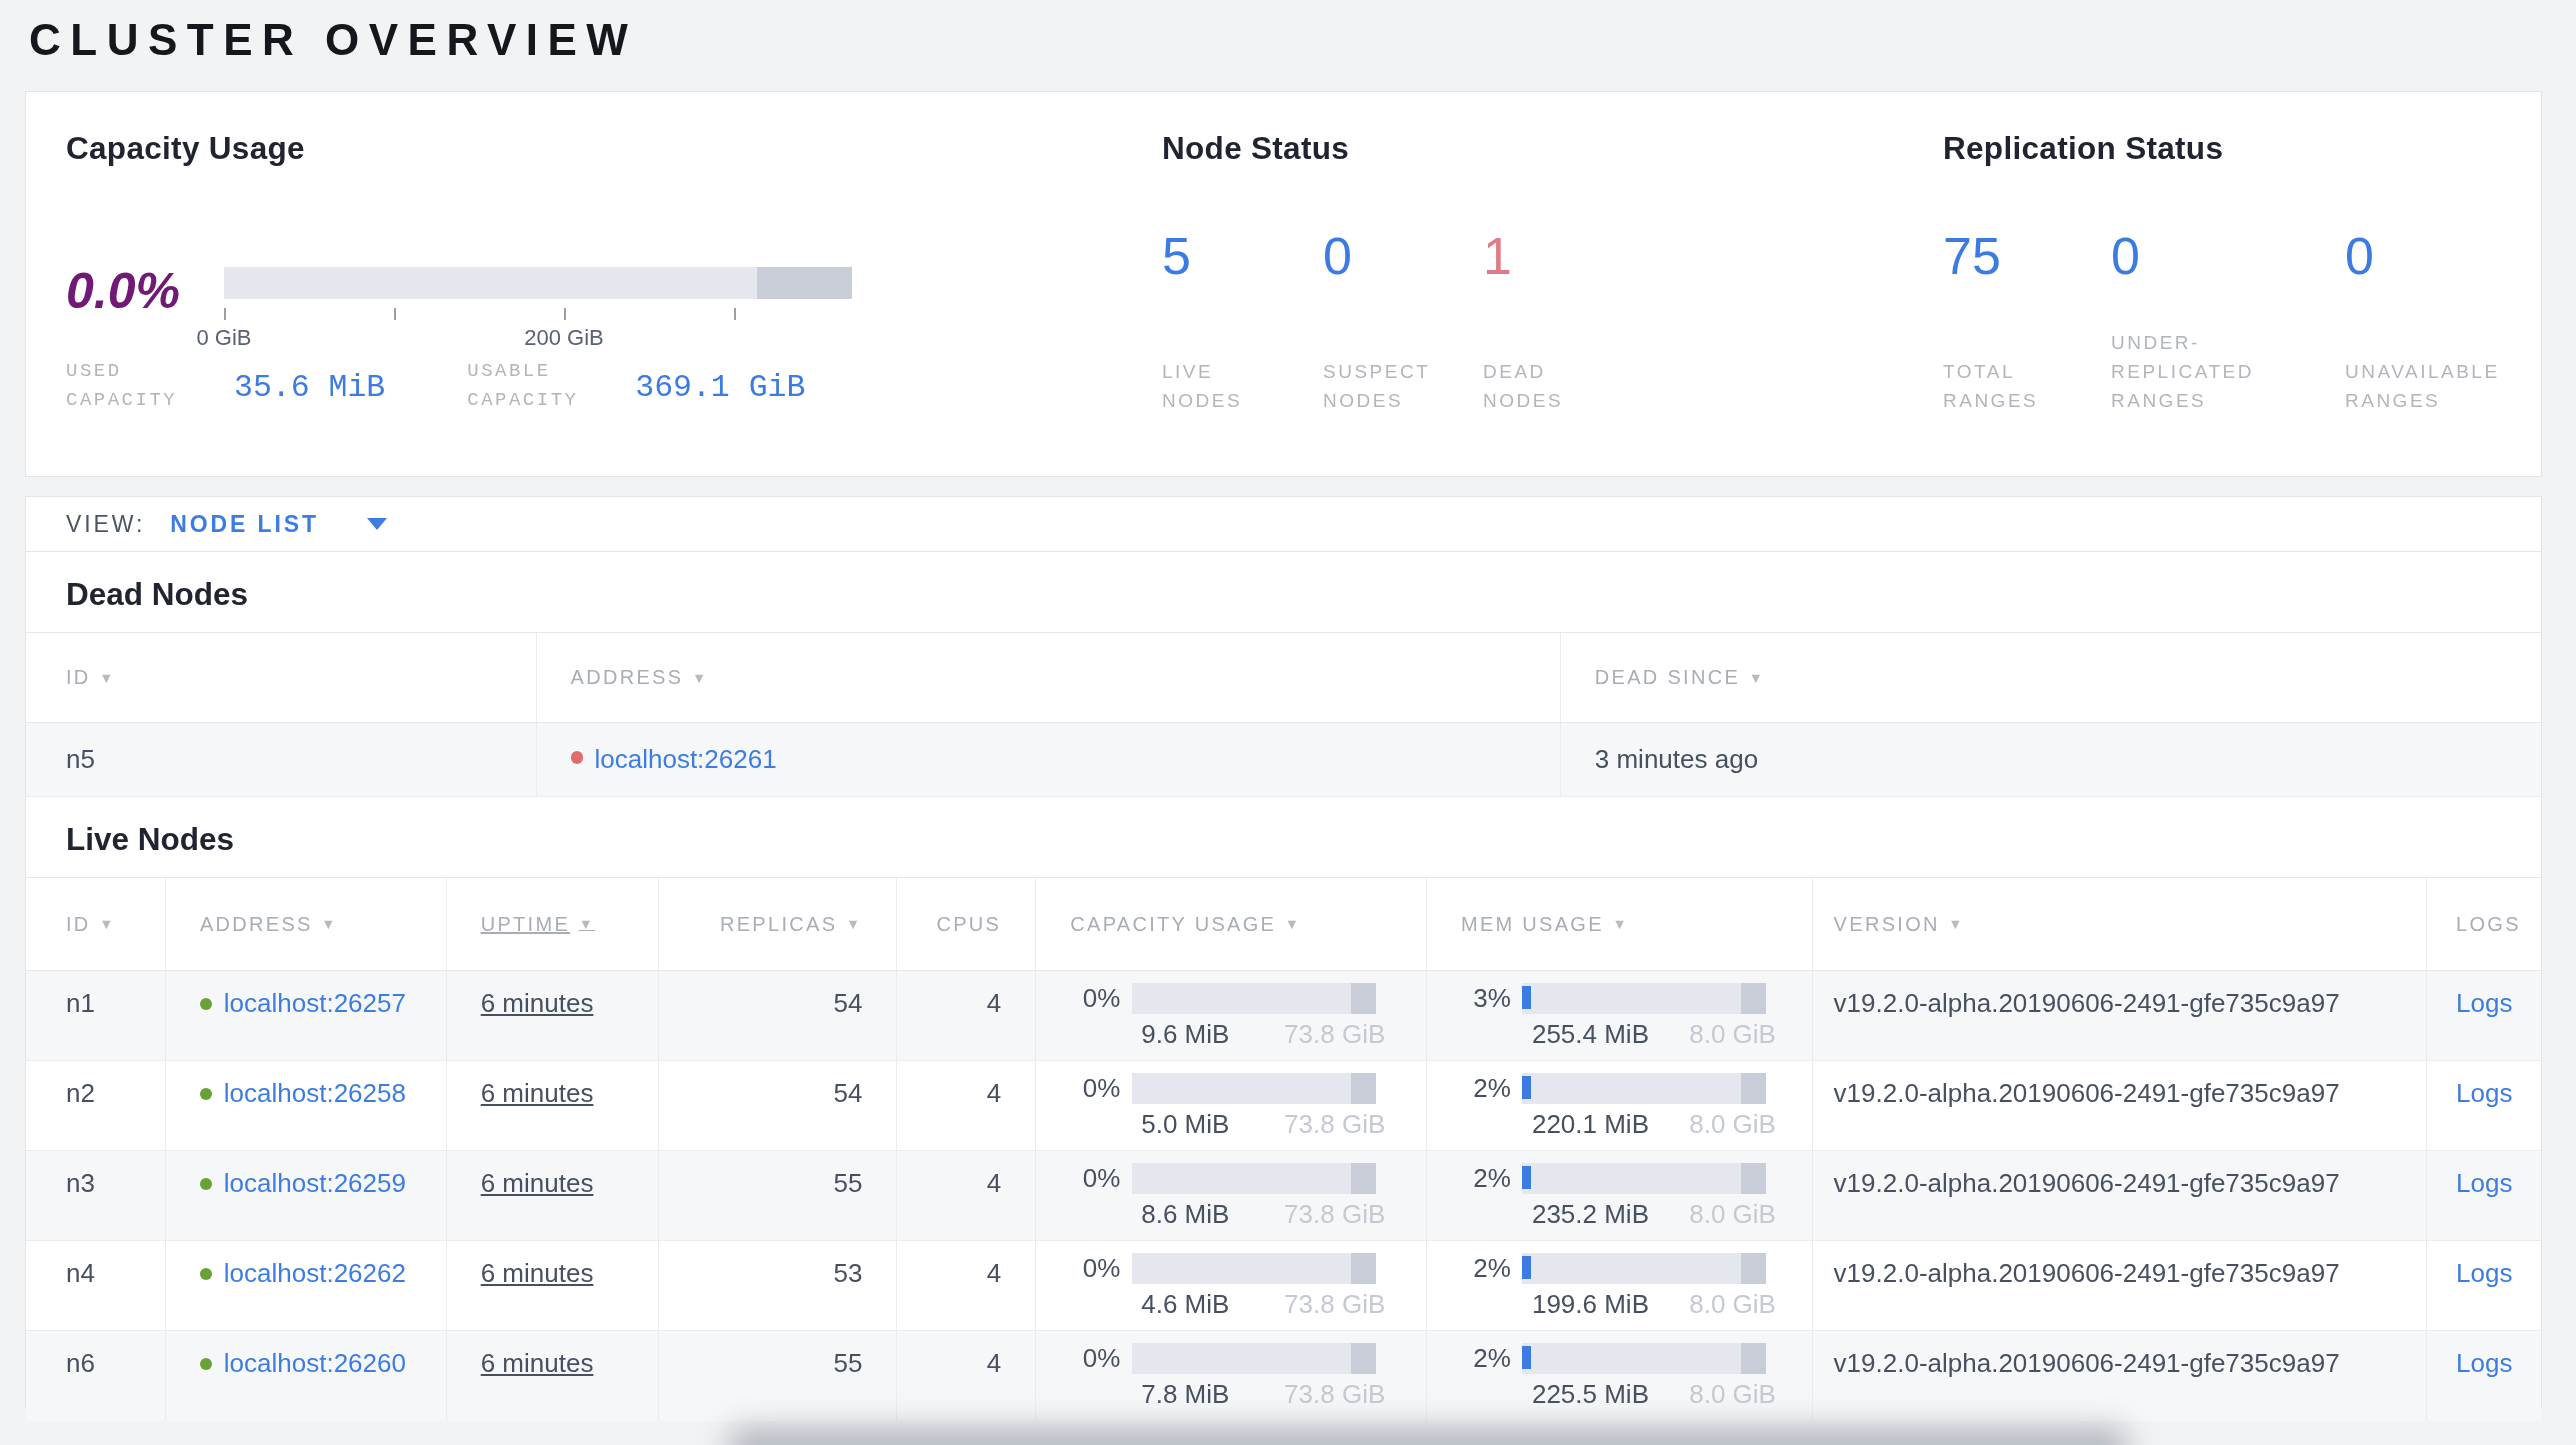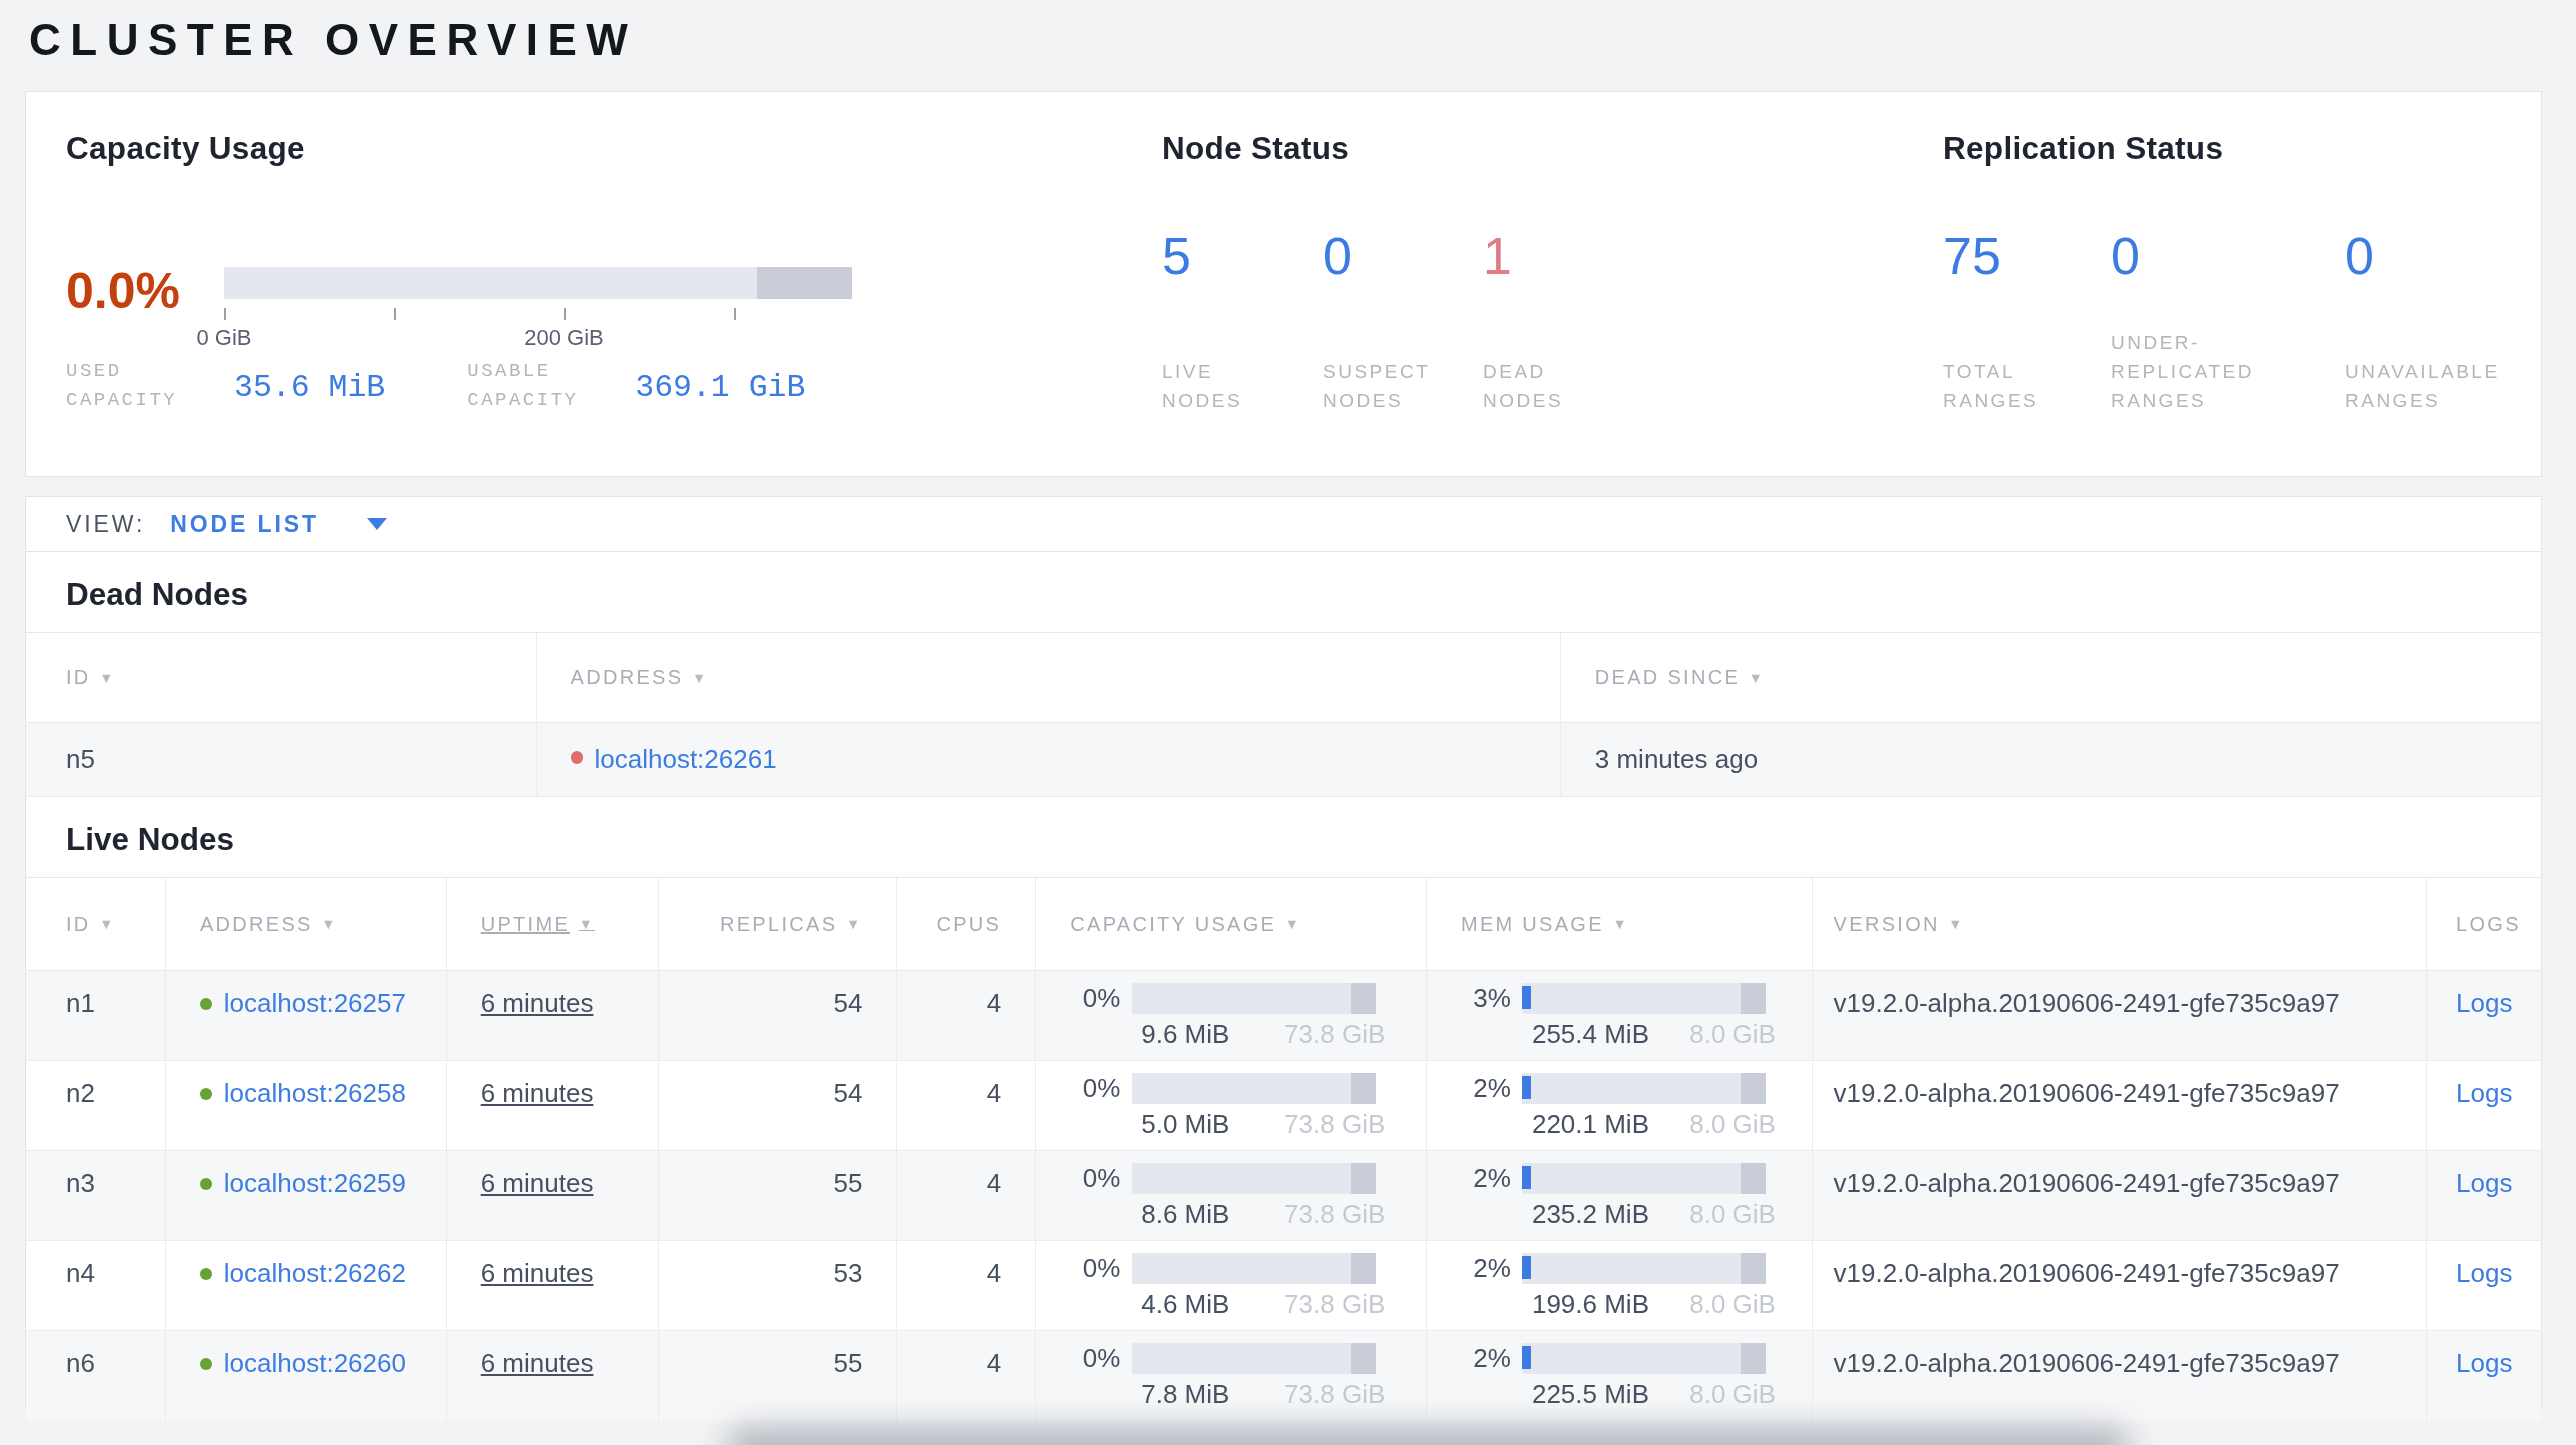--- a/index.html
+++ b/index.html
@@ -33,21 +33,21 @@
   .sec-node .metric:nth-child(1){ width:161px; }
   .sec-node .metric:nth-child(2){ width:160px; }
   .sec-node .metric:nth-child(3){ width:153px; }
   .sec-repl .metric:nth-child(1){ width:168px; }
   .sec-repl .metric:nth-child(2){ width:234px; }
   .sec-repl .metric:nth-child(3){ width:190px; }
   .lbl-w100{ width:95px;} .lbl-w110{ width:113px;} .lbl-w130{ width:124px;}
   .lbl-w180{ width:177px;} .lbl-w170{ width:167px;}
   
   .cap-body { position:relative; height:189px; margin-top:59px; }
-  .cap-pct { position:absolute; left:0; top:36px; font-size:50px; font-weight:700; color:#c2410c; }
+  .cap-pct { position:absolute; left:0; top:36px; font-size:50px; font-weight:700; color:#701a75;font-style:italic; }
   .cap-chart { position:absolute; left:158px; top:41px; width:628px; }
   .cap-bar { position:relative; width:628px; height:31.5px; background:#e4e7ee; }
   .cap-bar-dark { position:absolute; right:0; top:0; width:95px; height:31.5px; background:#c9cdd7; }
   .cap-ticks { position:relative; height:13.4px; margin-top:9.5px; }
   .cap-tick { position:absolute; top:0; width:1.9px; height:12.4px; background:#9aa0a8; }
   .cap-axis { position:relative; height:29px; margin-top:3.8px; }
   .cap-axis span { position:absolute; transform:translateX(-50%); font-size:22px; color:#5a6172; }
   .cap-legend { position:absolute; left:0; bottom:0; display:flex; align-items:center;font-family:Liberation Mono, monospace; }
   .cap-legend .lbl { font-size:19px; font-weight:500; letter-spacing:2.5px; color:#b1b5bc; line-height:29px; }
   .cap-legend .val { font-size:31.5px; font-weight:500; color:#3c7be2; margin-left:44px; position:relative; top:1.9px; }

